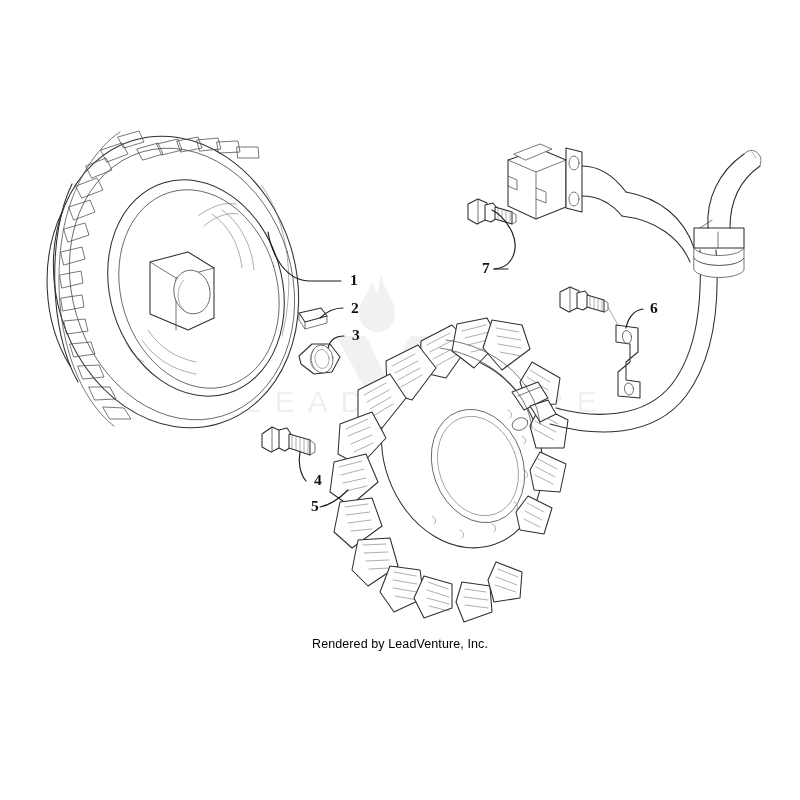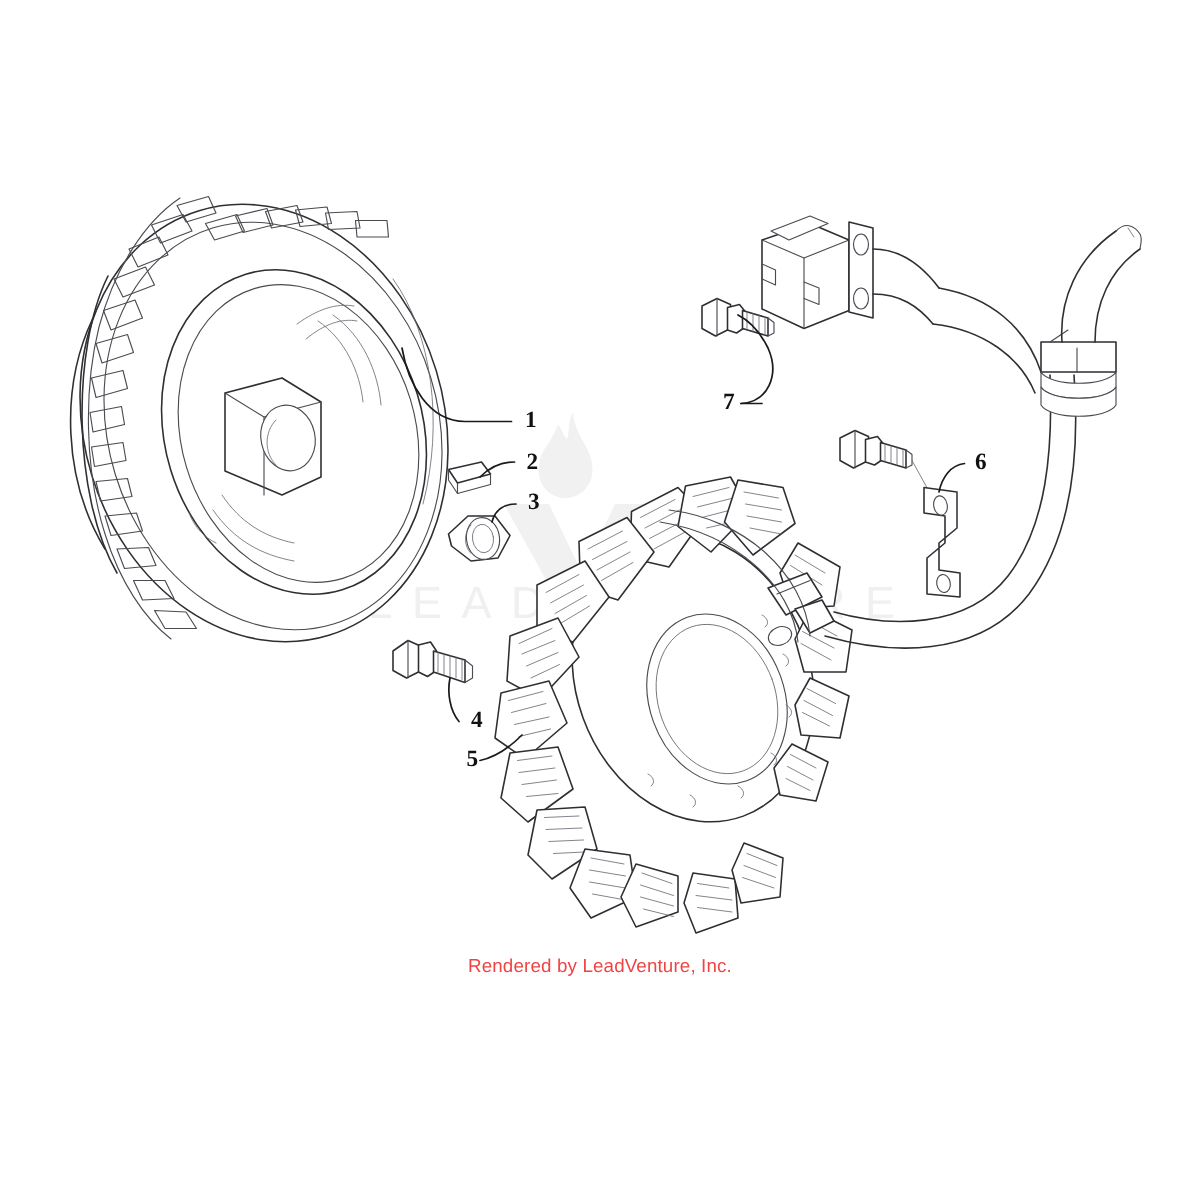--- a/index.html
+++ b/index.html
@@ -63,21 +63,21 @@
     dominant-baseline: middle;
   }
   .footer-text {
     position: absolute;
     left: 0;
     top: 637px;
     width: 800px;
     text-align: center;
     font-family: "Liberation Sans", sans-serif;
     font-size: 12.5px;
-    color: #ef4444;
+    color: #000000;
     letter-spacing: 0.1px;
   }
   .wm-text {
     font-family: "Liberation Sans", sans-serif;
     font-size: 30px;
     font-weight: 400;
     letter-spacing: 13px;
     fill: #f0f0f0;
   }
   .wm-shape {

